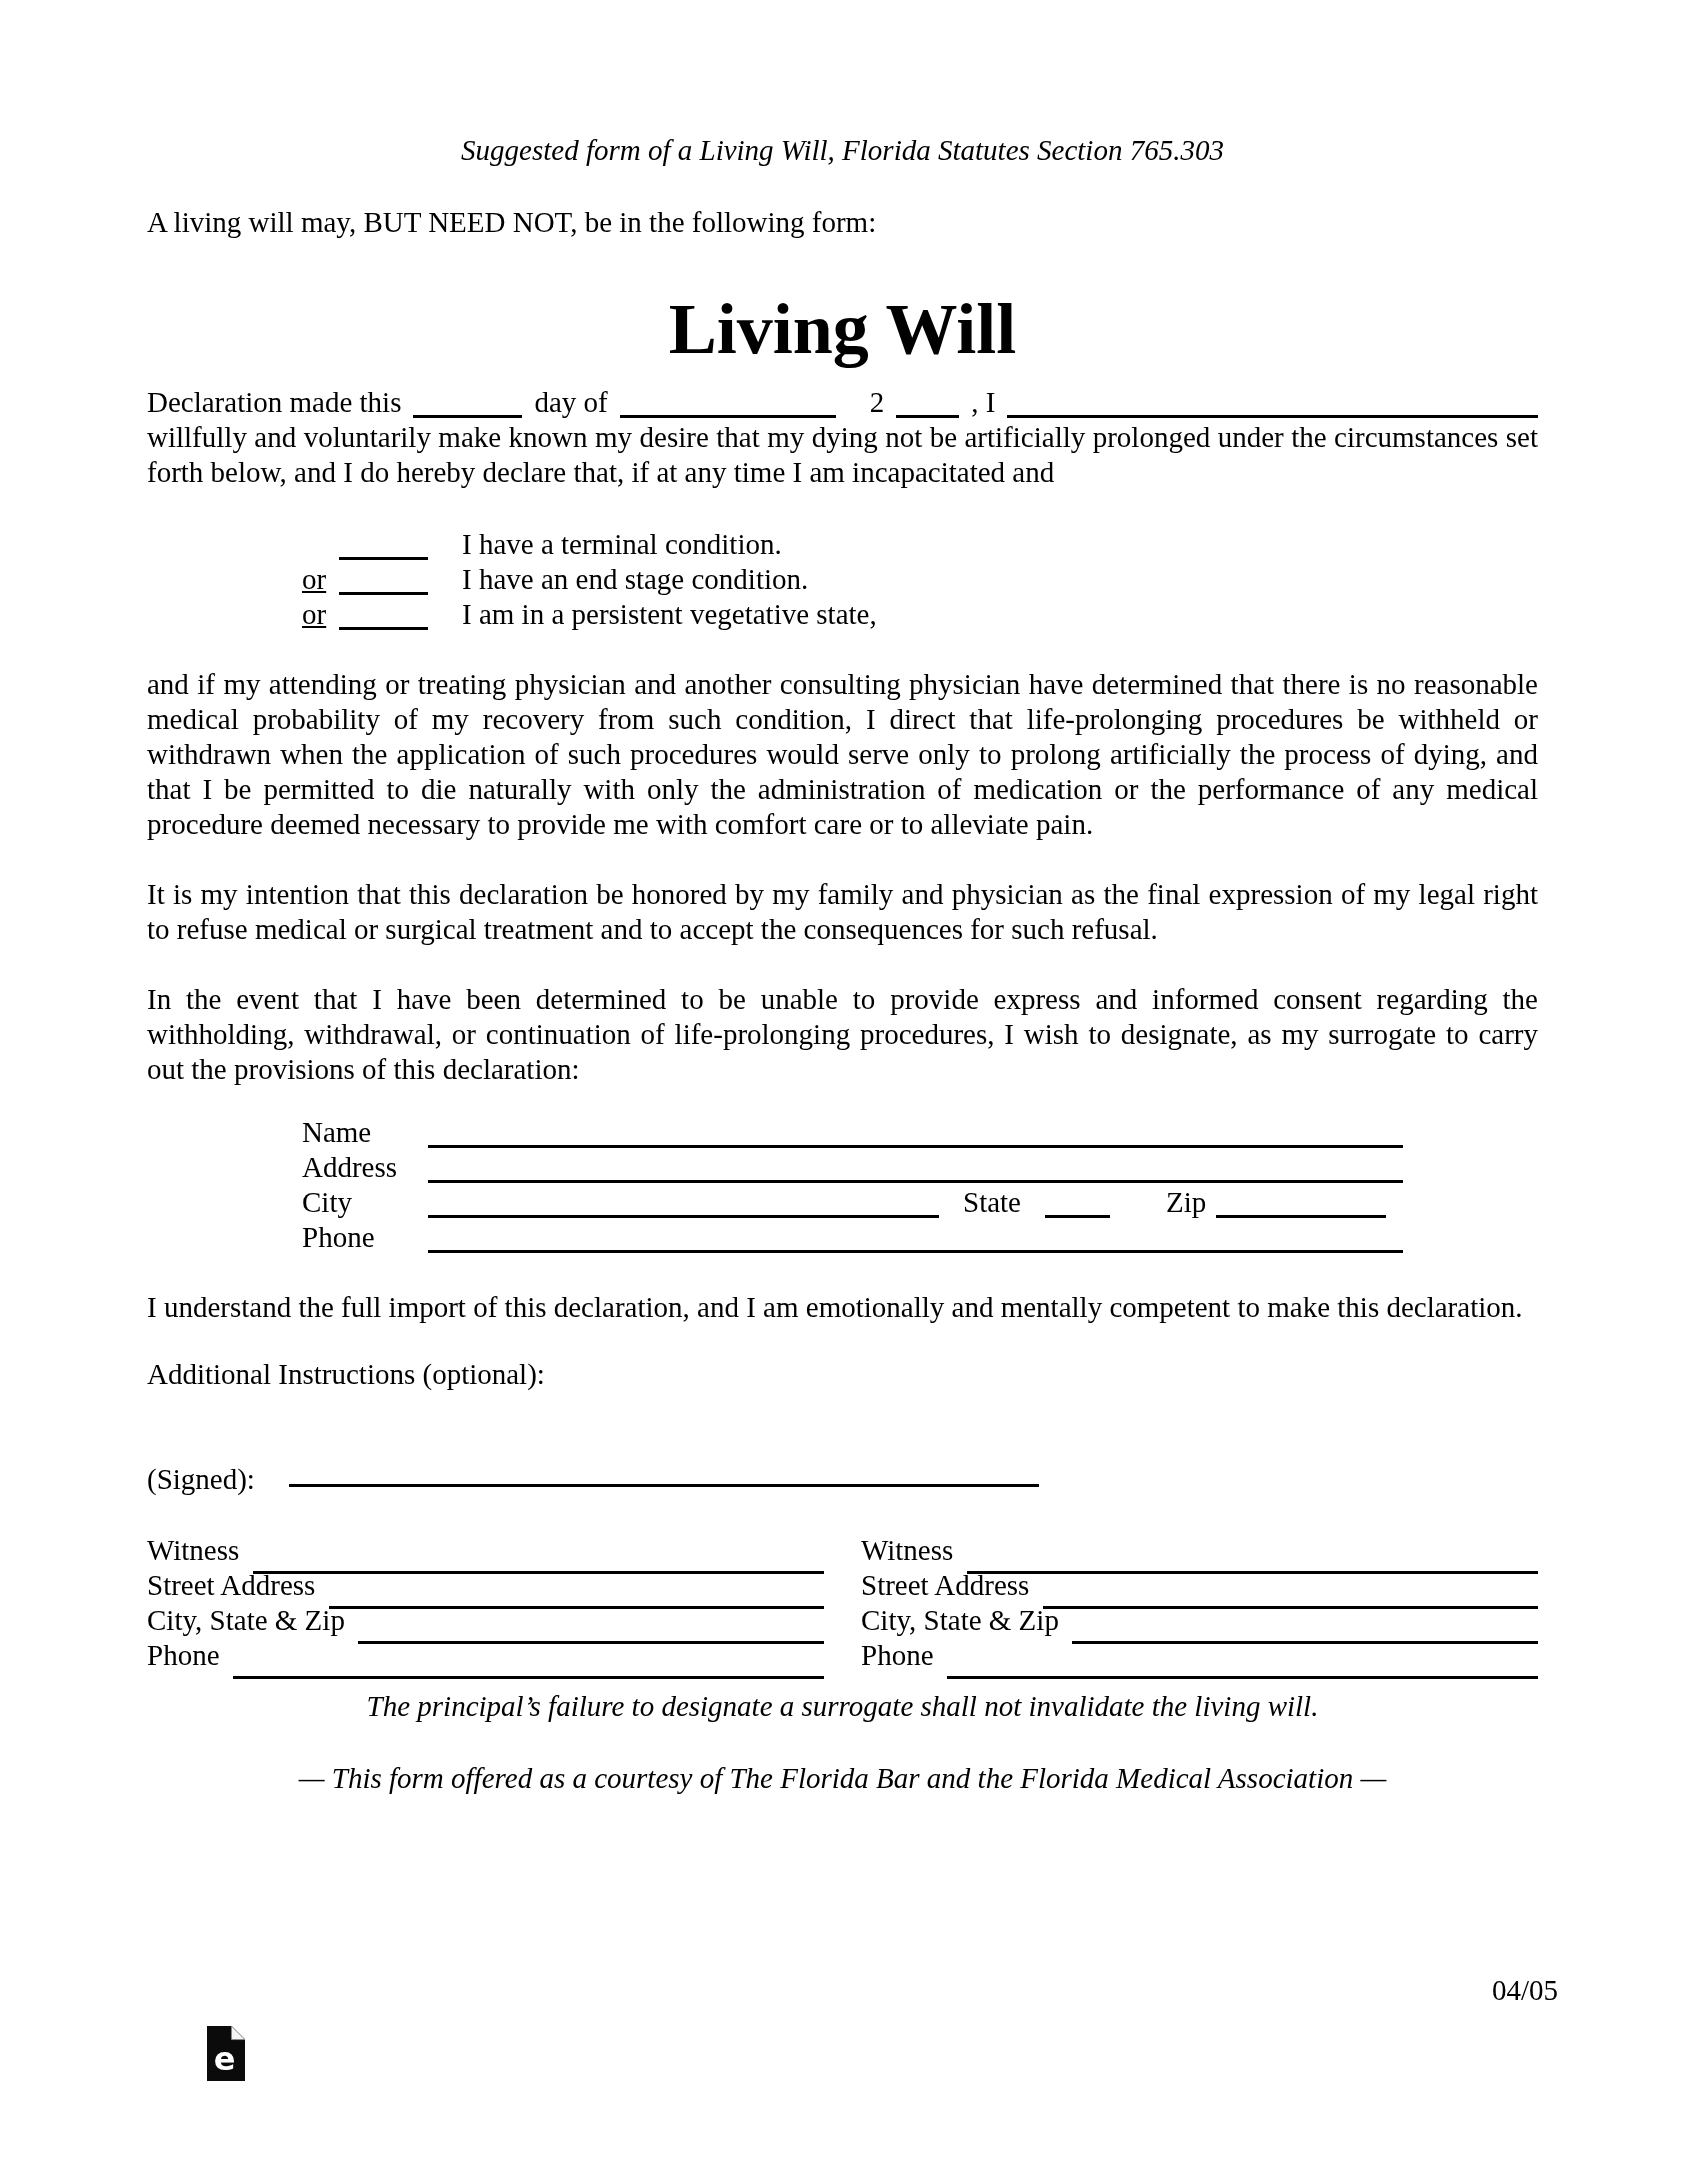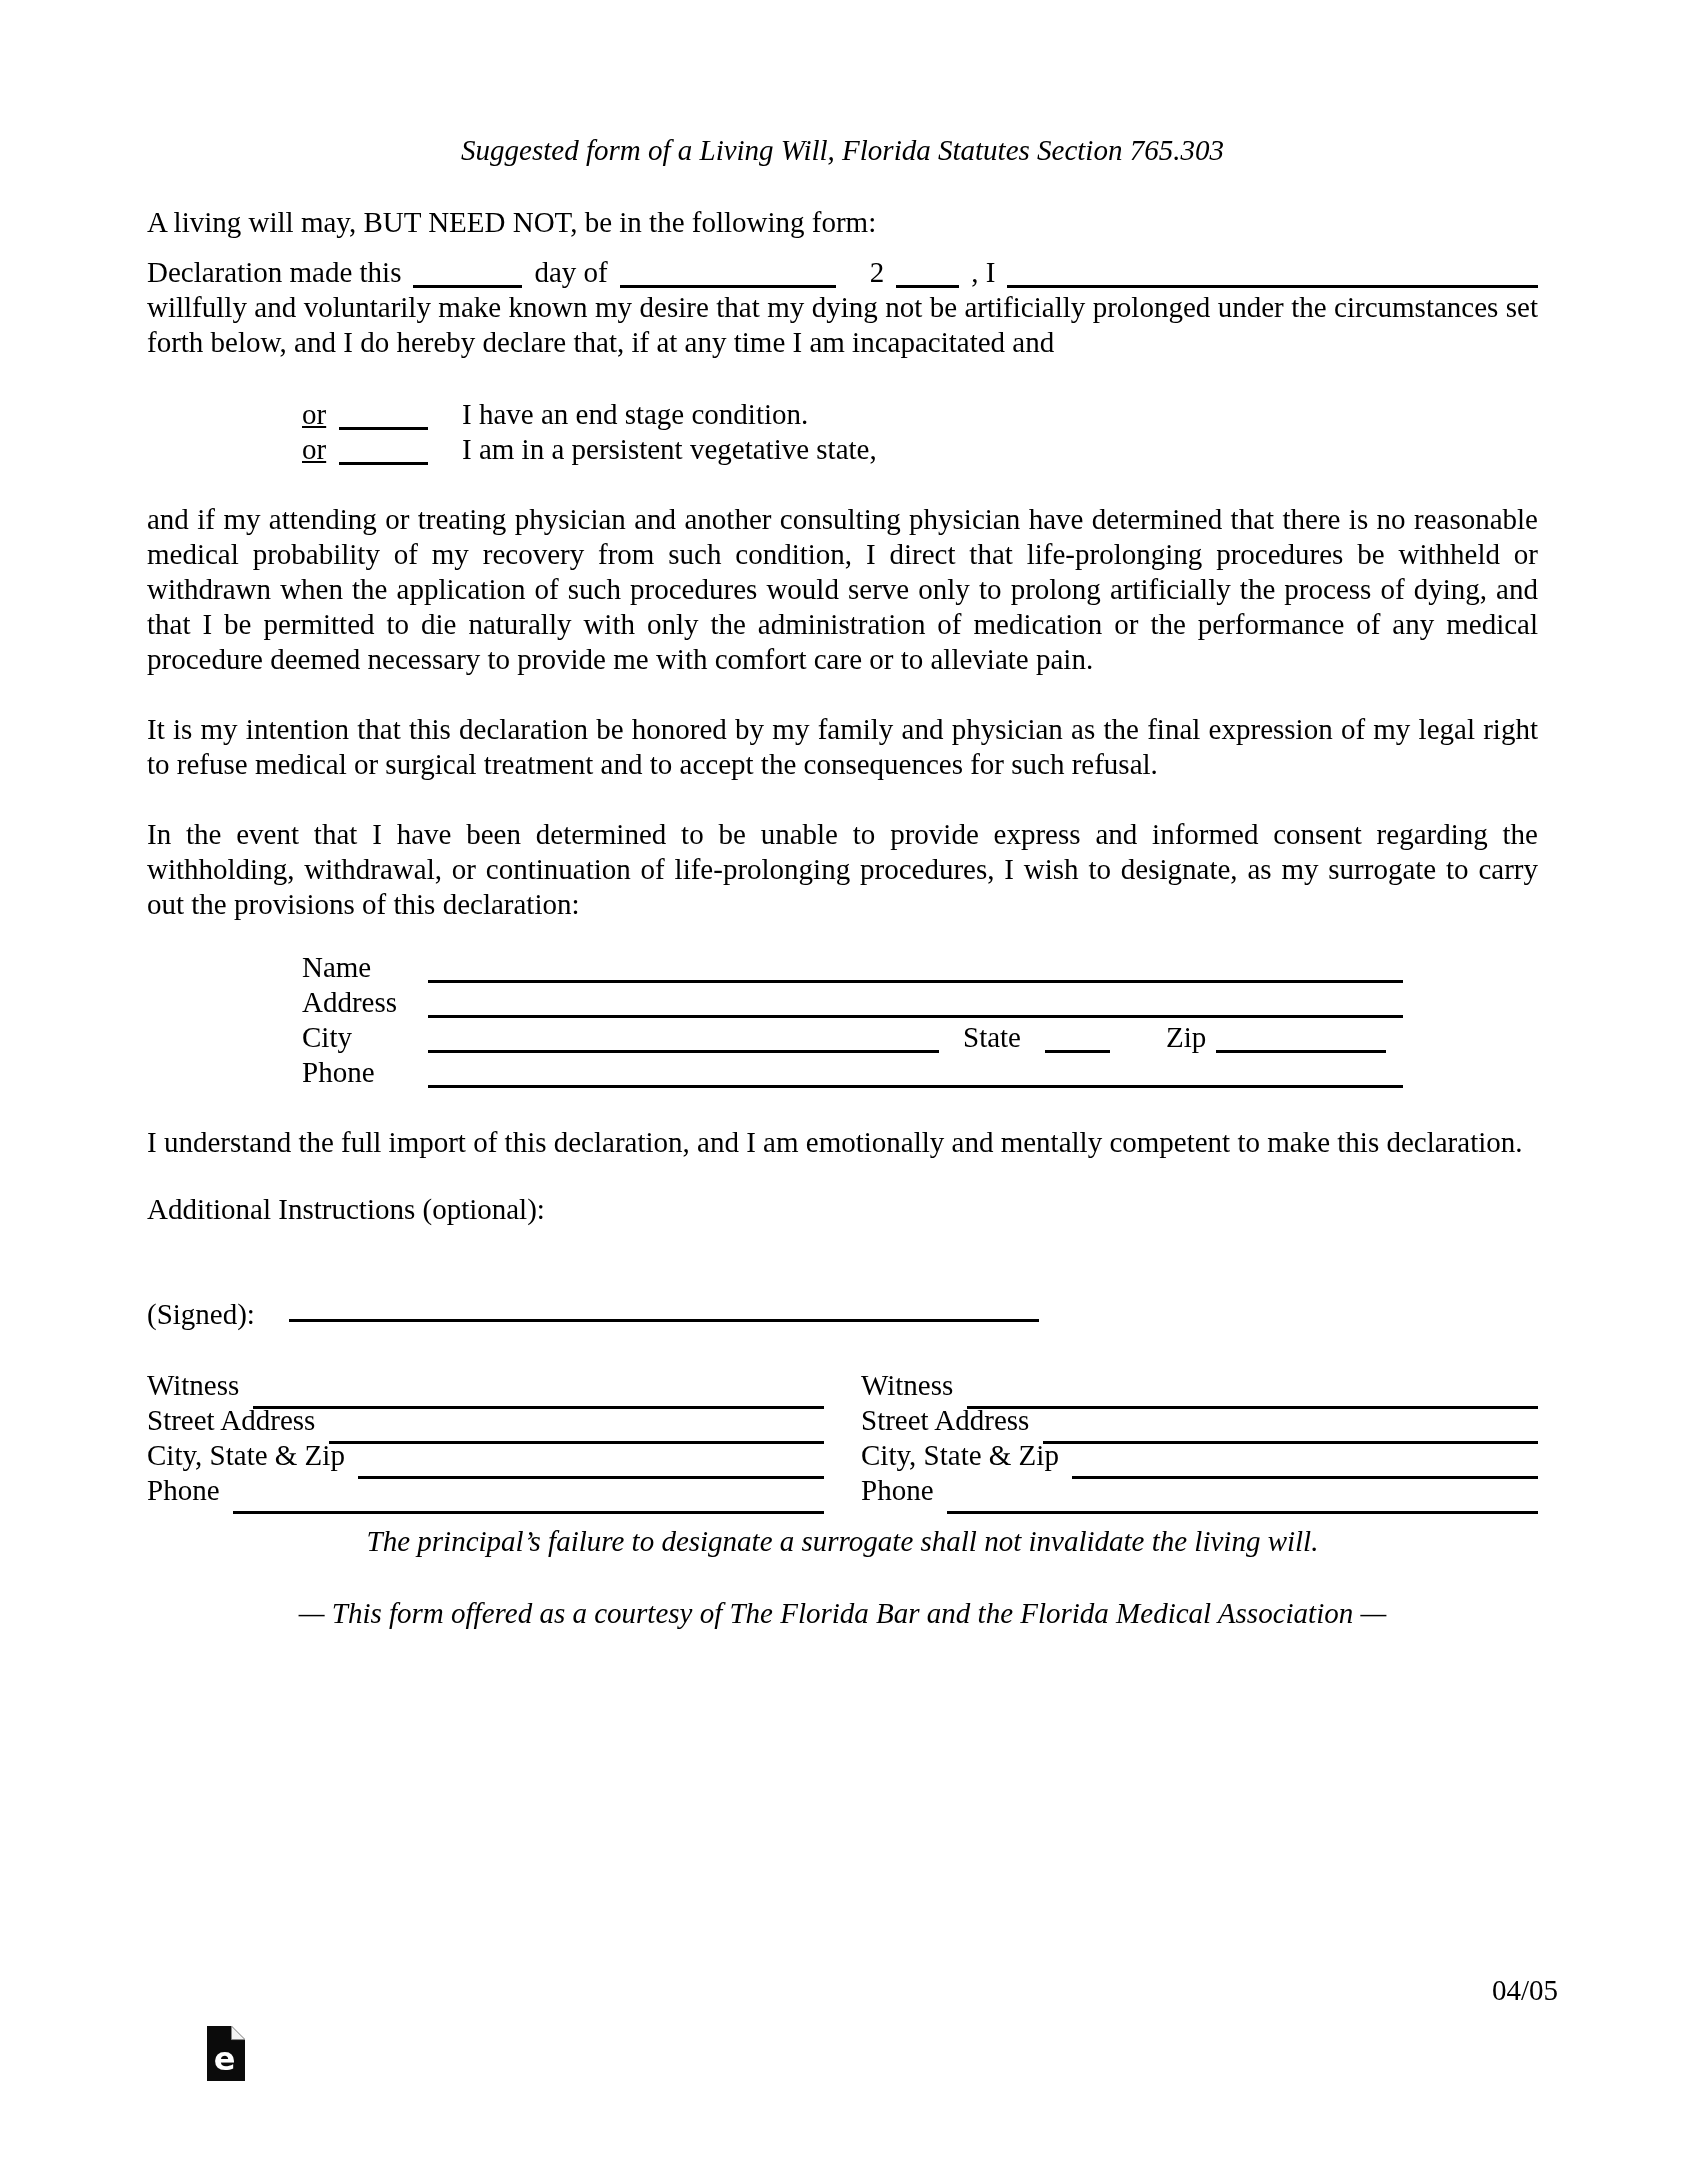--- a/index.html
+++ b/index.html
@@ -62,37 +62,43 @@
 </style>
 </head>
 <body>
 
 <div class="page">
 
   <div class="center italic">Suggested form of a Living Will, Florida Statutes Section 765.303</div>
 
   <div class="intro">A living will may, BUT NEED NOT, be in the following form:</div>
 
+  <div class="title">Living Will</div>
 
   <div class="decl-block">
     <div class="decl-line">
       <span>Declaration made this</span>
       <span class="blank" style="width:109px"></span>
       <span>day of</span>
       <span class="blank" style="width:216px"></span>
       <span class="year-digit">2</span>
       <span class="blank" style="width:63px"></span>
       <span>, I</span>
       <span class="blank grow"></span>
     </div>
     <div class="para">willfully and voluntarily make known my desire that my dying not be artificially prolonged under the circumstances set forth below, and I do hereby declare that, if at any time I am incapacitated and</div>
   </div>
 
   <div class="conditions">
     <div class="cond-row">
+      <span class="cond-or"></span>
+      <span class="blank cond-blank"></span>
+      <span>I have a terminal condition.</span>
+    </div>
+    <div class="cond-row">
       <span class="cond-or">or</span>
       <span class="blank cond-blank"></span>
       <span>I have an end stage condition.</span>
     </div>
     <div class="cond-row">
       <span class="cond-or">or</span>
       <span class="blank cond-blank"></span>
       <span>I am in a persistent vegetative state,</span>
     </div>
   </div>

